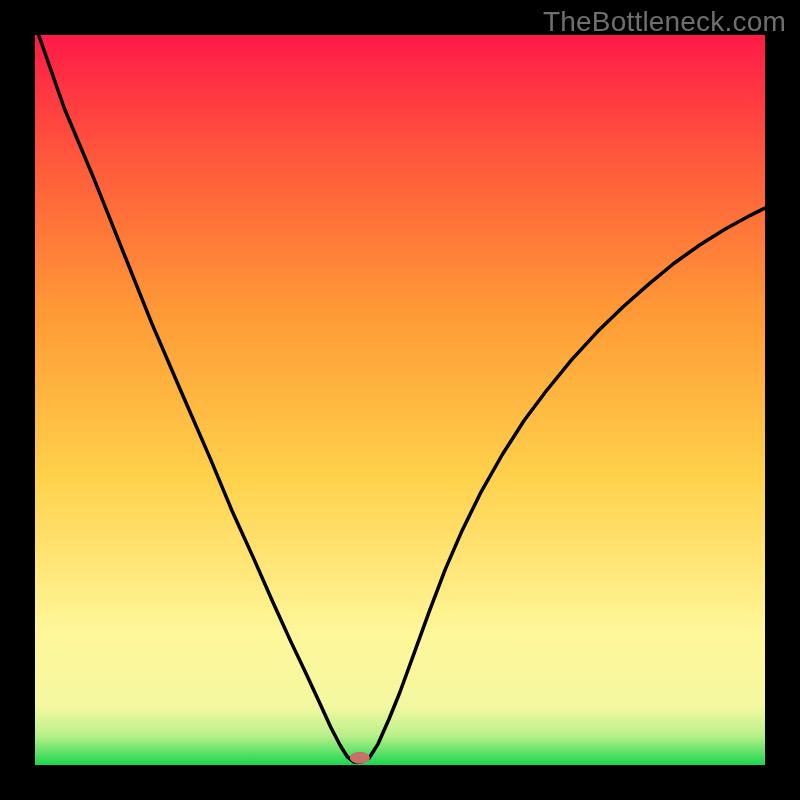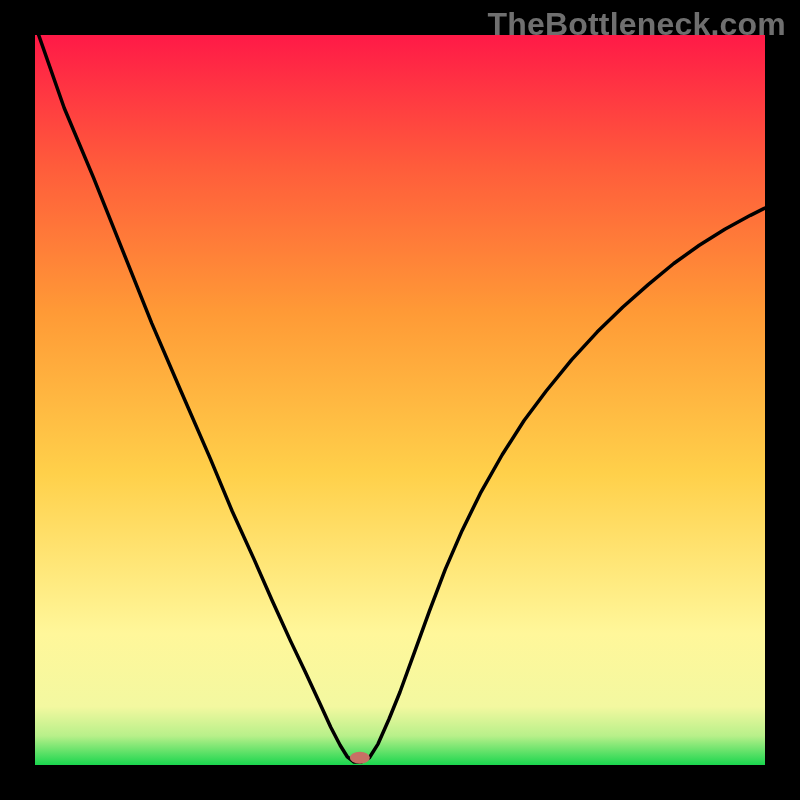--- a/index.html
+++ b/index.html
@@ -15,22 +15,22 @@
     position: relative;
     width: 800px;
     height: 800px;
     background: #000;
   }
   .watermark {
     position: absolute;
     top: 6px;
     right: 14px;
     color: #6f6f6f;
-    font-size: 32px;
-    font-weight: 700;
+    font-size: 28px;
+    font-weight: 400;
     letter-spacing: 0.2px;
     pointer-events: none;
     text-align: right;
   }
   .plot-wrap {
     position: absolute;
     left: 35px;
     top: 35px;
     width: 730px;
     height: 730px;

